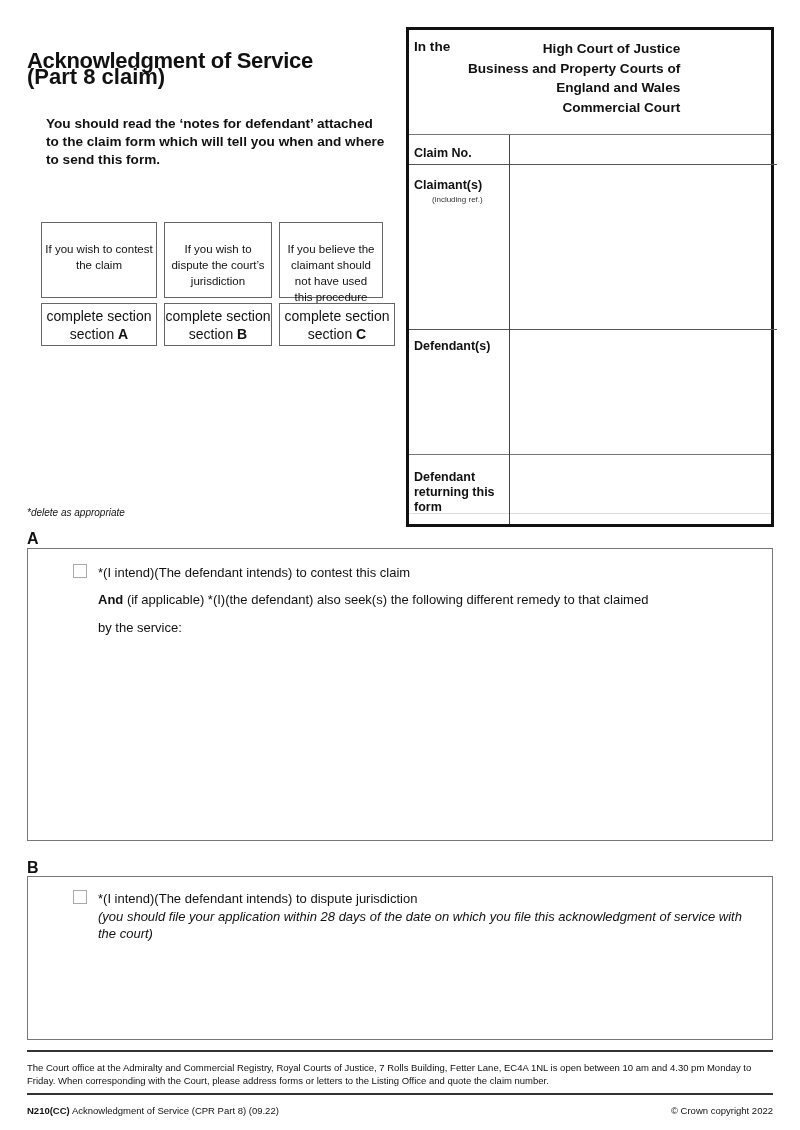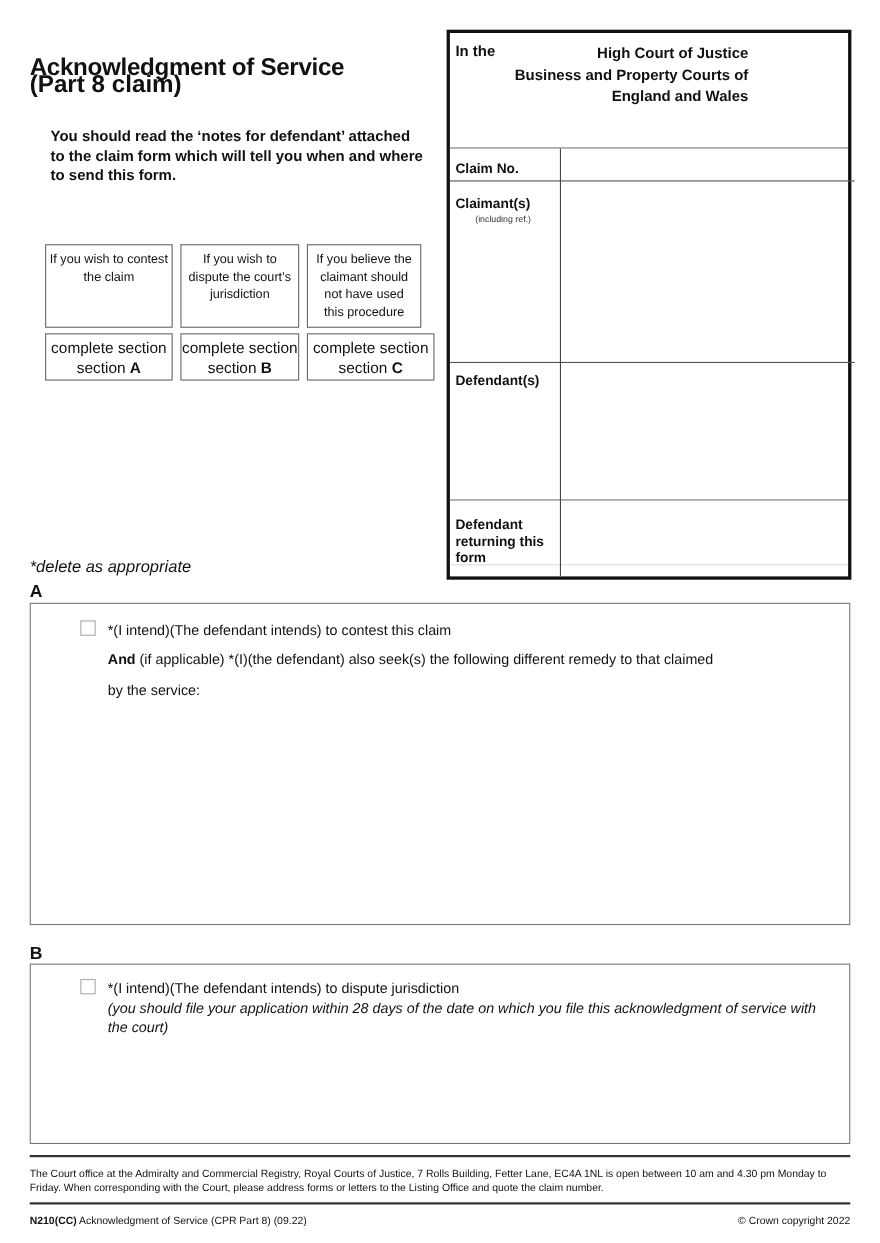--- a/index.html
+++ b/index.html
@@ -5,34 +5,34 @@
   html, body { margin: 0; padding: 0; background: #ffffff; }
   body { width: 800px; height: 1130px; position: relative; overflow: hidden;
          font-family: "Liberation Sans", "DejaVu Sans", sans-serif; color: #111; }
   .abs { position: absolute; }
 
   .title { left: 27px; top: 48px; font-size: 22px; font-weight: bold; letter-spacing: -0.3px; }
   .subtitle { left: 27px; top: 64px; font-size: 22px; font-weight: bold; }
   .intro { left: 46px; top: 115px; width: 340px; font-size: 13.6px; font-weight: bold; line-height: 18px; }
 
   .choice-top { border: 1px solid #666; background: #fff; font-size: 11.5px; line-height: 16px;
-                text-align: center; box-sizing: border-box; padding-top: 5px; }
+                text-align: center; box-sizing: border-box; padding-top: 18px; }
   .choice-bot { border: 1px solid #666; background: #fff; font-size: 14px; line-height: 18px;
                 text-align: center; box-sizing: border-box; padding-top: 3px; }
   .choice-bot b { font-weight: bold; }
 
   .court-box { left: 406px; top: 27px; width: 368px; height: 500px; border: 3px solid #111; box-sizing: border-box; }
   .court-inthe { left: 414px; top: 39px; font-size: 13.6px; font-weight: bold; }
   .court-name { left: 468px; top: 39px; font-size: 13.6px; font-weight: bold; line-height: 19.5px; text-align: right; }
   .hline { height: 1px; background: #555; }
   .vline { width: 1px; background: #444; }
   .lbl { font-size: 12.5px; font-weight: bold; line-height: 15px; }
   .lbl-small { font-size: 8px; color: #333; }
 
-  .delete-note { left: 27px; top: 507px; font-size: 15px; font-style: italic; }
+  .delete-note { left: 27px; top: 507px; font-size: 10px; font-style: italic; }
   .sec-letter { font-size: 16px; font-weight: bold; }
   .sec-box { border: 1px solid #777; box-sizing: border-box; }
   .chk { width: 14px; height: 14px; border: 1px solid #aaa; box-sizing: border-box; background: #fff; }
   .txt { font-size: 13px; }
   .footer-rule { height: 2px; background: #333; }
   .footer-text { font-size: 9.5px; line-height: 13px; }
 </style>
 </head>
 <body>
 
@@ -56,20 +56,21 @@
   <span>complete section</span><br>
   section <b>C</b>
 </div>
 
 <div class="abs court-box"></div>
 <div class="abs court-inthe">In the</div>
 <div class="abs court-name">
   <div>High Court of Justice</div>
   <div>Business and Property Courts of</div>
   <div>England and Wales</div>
+  <div>Commercial Court</div>
 </div>
 
 <div class="abs hline" style="left:409px;top:134px;width:362px;background:#777;"></div>
 <div class="abs hline" style="left:409px;top:164px;width:368px;"></div>
 <div class="abs hline" style="left:409px;top:329px;width:368px;"></div>
 <div class="abs hline" style="left:409px;top:454px;width:362px;background:#777;"></div>
 <div class="abs hline" style="left:409px;top:513px;width:362px;background:#ddd;"></div>
 <div class="abs vline" style="left:509px;top:135px;height:389px;"></div>
 
 <div class="abs lbl" style="left:414px;top:146px;">Claim No.</div>

